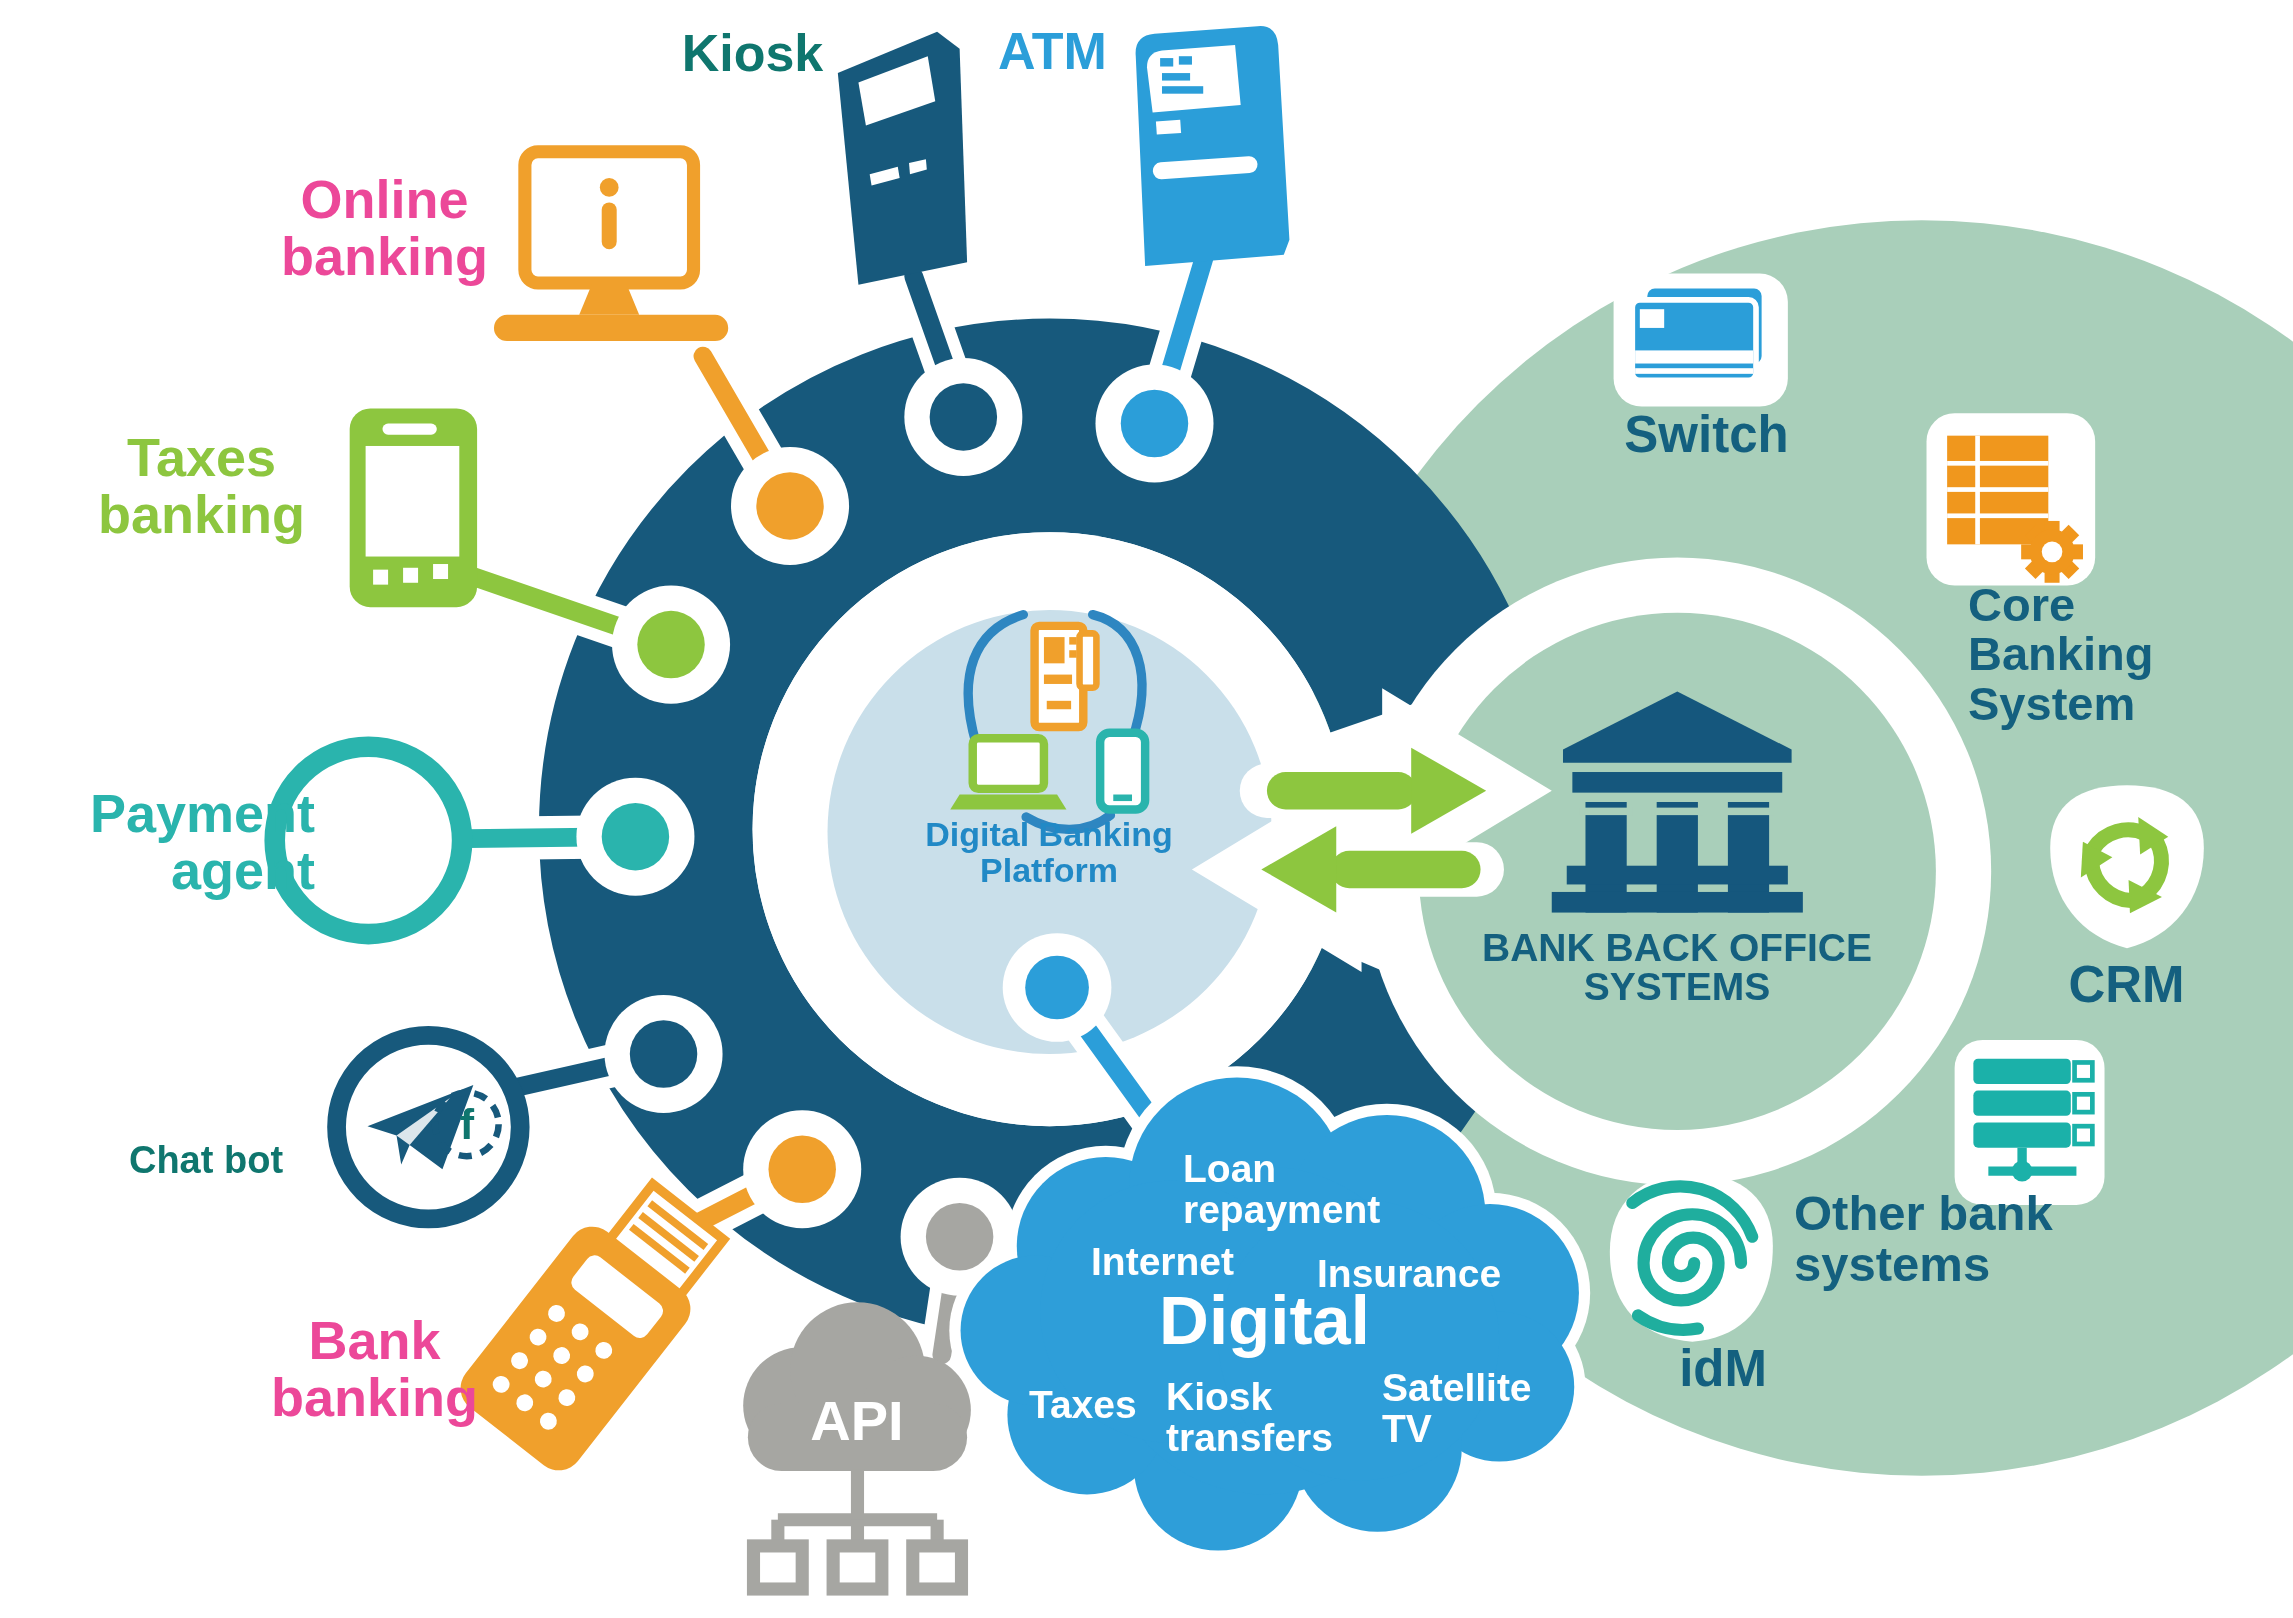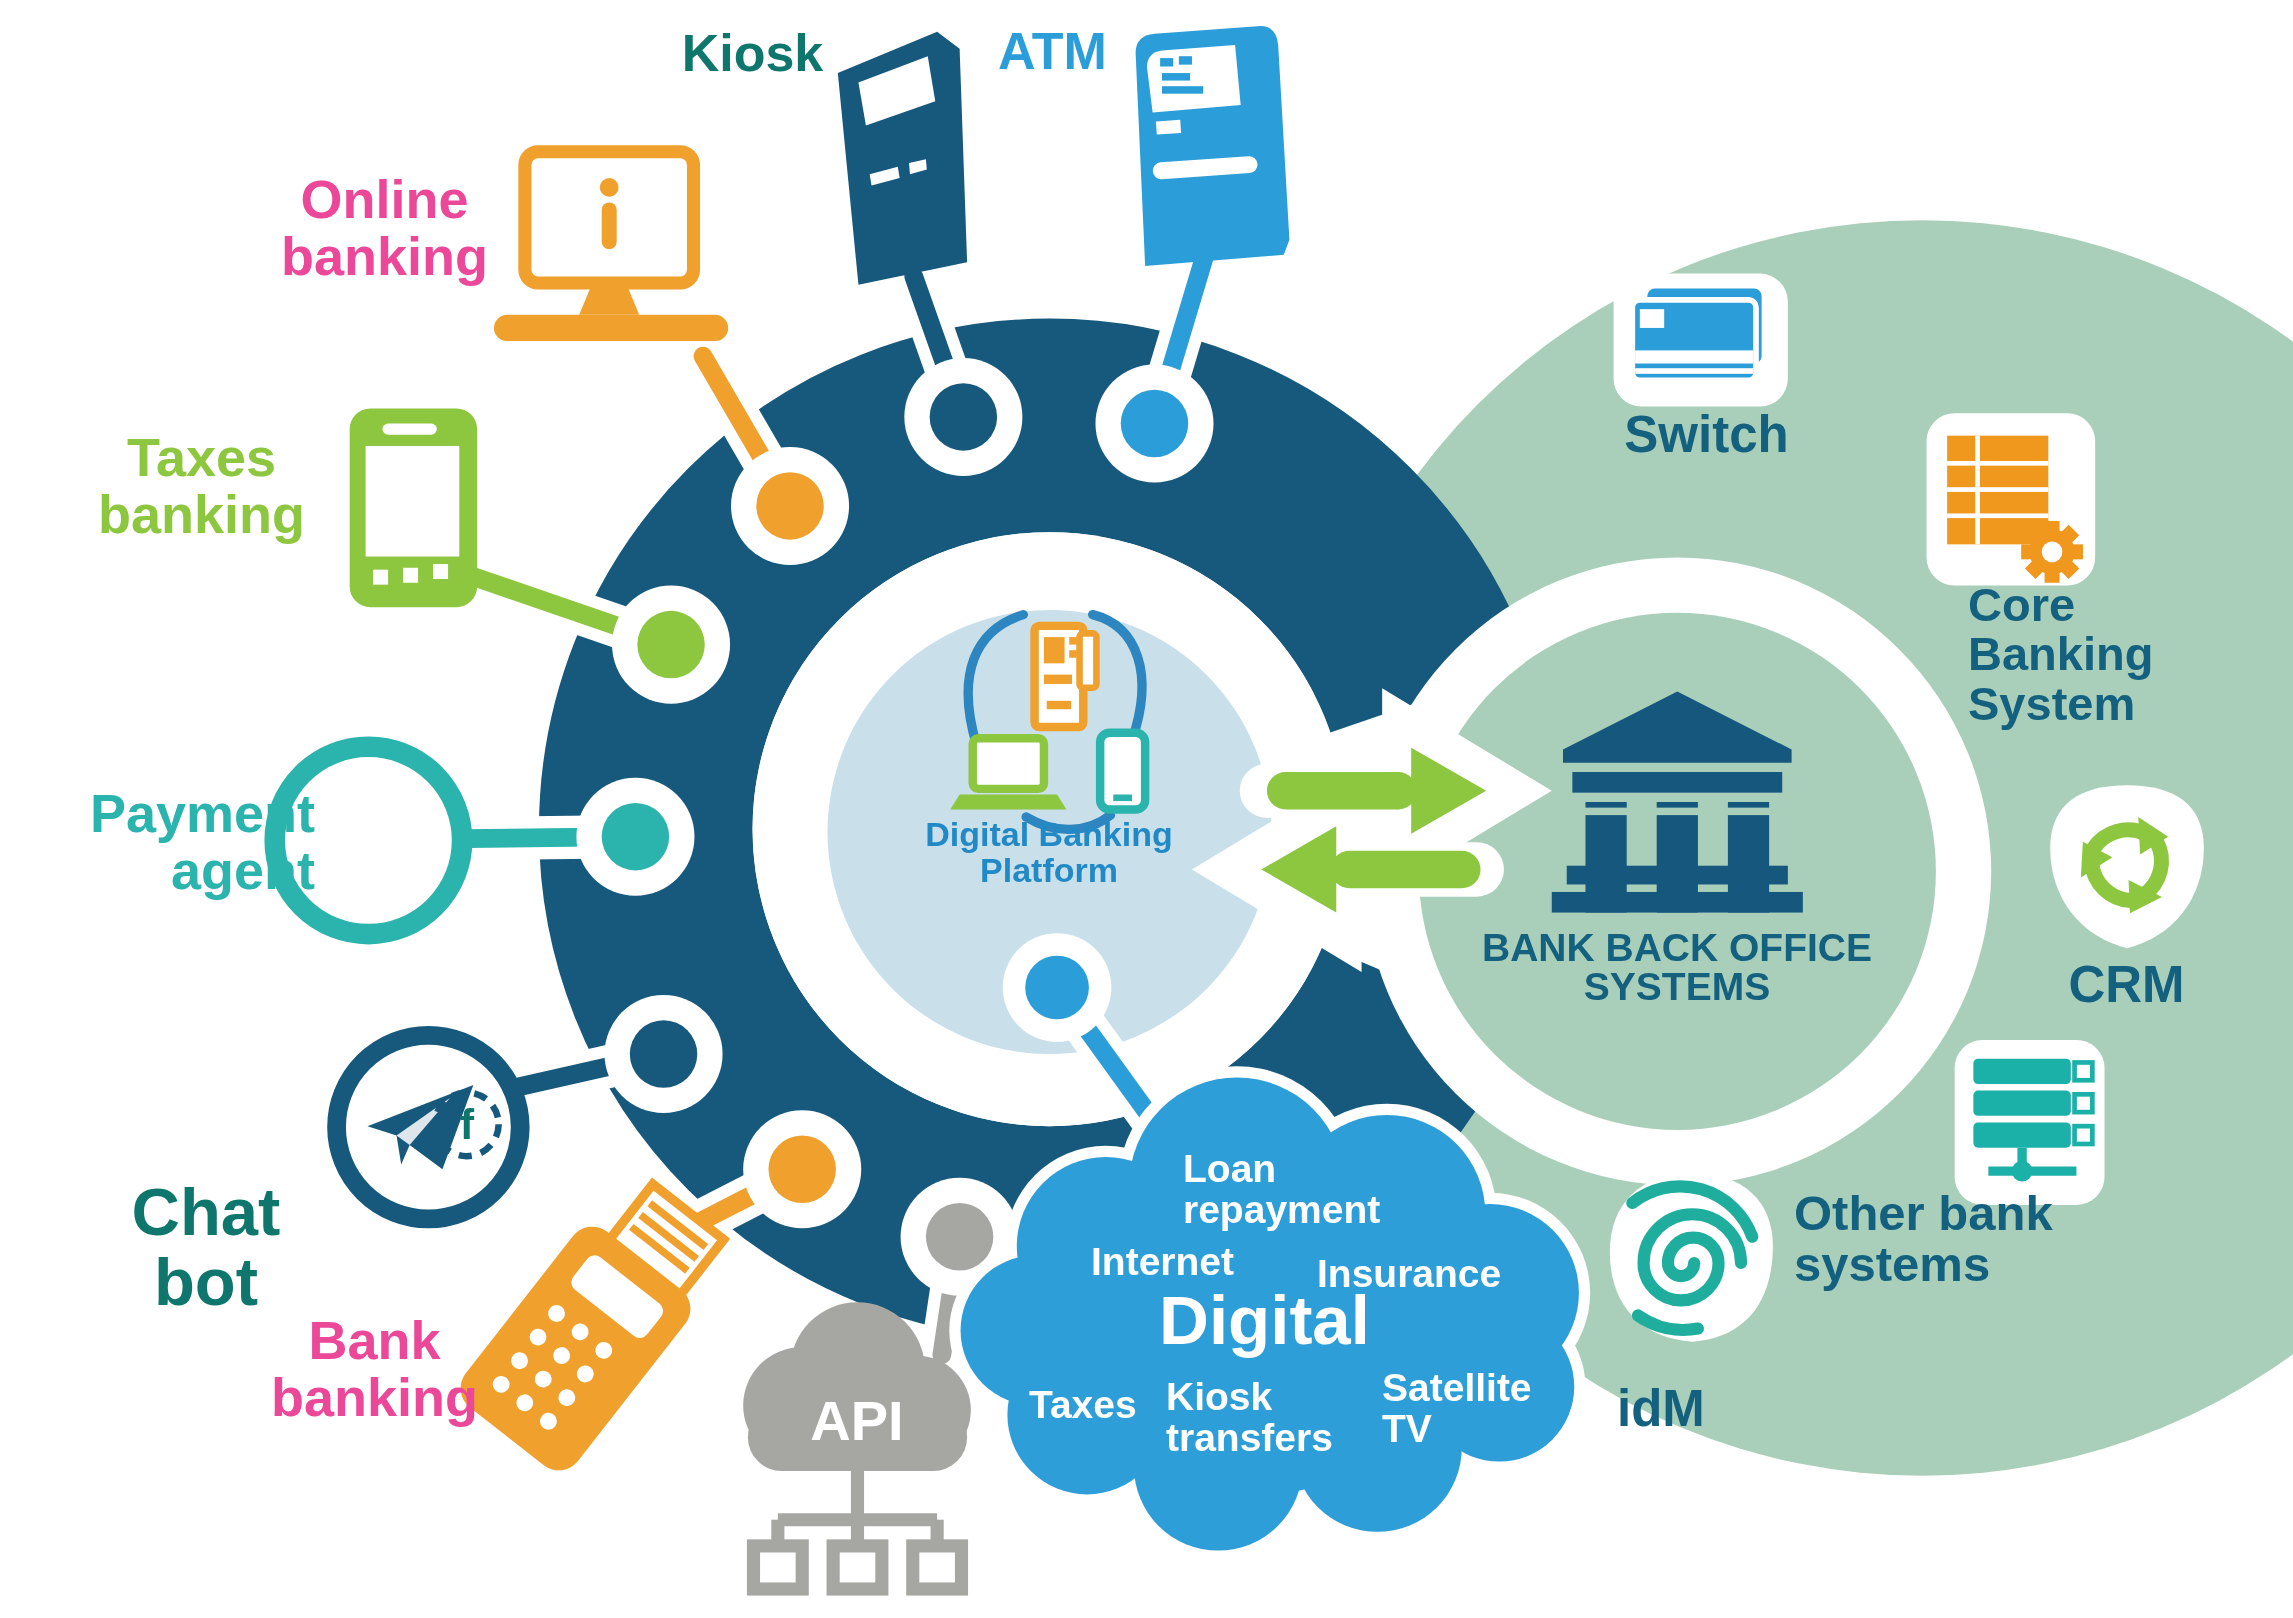--- a/index.html
+++ b/index.html
@@ -347,33 +347,33 @@
       <path d="M1748,1404 A84,84 0 0 0 1812,1418"></path>
     </g>
   </g>
 </svg>
 
 <div class="lbl c-dark" style="left:659px;top:26px;width:187px;text-align:center;font-size:52px;">Kiosk</div>
 <div class="lbl c-blue" style="left:959px;top:24px;width:187px;text-align:center;font-size:52px;">ATM</div>
 <div class="lbl c-orange" style="left:244px;top:171px;width:281px;text-align:center;font-size:54px;">Online banking</div>
 <div class="lbl c-green" style="left:61px;top:429px;width:281px;text-align:center;font-size:54px;">Taxes banking</div>
 <div class="lbl c-teal" style="left:0px;top:785px;width:315px;text-align:right;font-size:54px;">Payment agent</div>
-<div class="lbl c-dark" style="left:75px;top:1141px;width:262px;text-align:center;font-size:67px;margin-top:36px;">Chat bot</div>
+<div class="lbl c-dark" style="left:75px;top:1141px;width:262px;text-align:center;font-size:38px;">Chat bot</div>
 <div class="lbl c-dark" style="left:453px;top:1102px;width:28px;text-align:center;font-size:43px;">f</div>
 <div class="lbl c-orange" style="left:262px;top:1312px;width:225px;text-align:center;font-size:54px;">Bank banking</div>
 <div class="lbl c-white" style="left:740px;top:1392px;width:234px;text-align:center;font-size:56px;">API</div>
 
 <div class="lbl c-back" style="left:1480px;top:928px;width:394px;text-align:center;font-size:39px;line-height:1.0;">BANK BACK OFFICE SYSTEMS</div>
 
 <div class="lbl c-plat" style="left:904px;top:817px;width:290px;text-align:center;font-size:34px;">Digital Banking Platform</div>
 <div class="lbl c-back" style="left:1613px;top:408px;width:187px;text-align:center;font-size:51px;">Switch</div>
 <div class="lbl c-back" style="left:1968px;top:580px;width:234px;text-align:left;font-size:47px;">Core Banking System</div>
 <div class="lbl c-back" style="left:2033px;top:958px;width:187px;text-align:center;font-size:51px;">CRM</div>
 <div class="lbl c-back" style="left:1794px;top:1188px;width:309px;text-align:left;font-size:49px;">Other bank systems</div>
-<div class="lbl c-back" style="left:1617px;top:1342px;width:150px;text-align:left;font-size:51px;margin-top:40px;">idM</div>
+<div class="lbl c-back" style="left:1617px;top:1342px;width:150px;text-align:right;font-size:51px;">idM</div>
 
 <div class="lbl c-white" style="left:1183px;top:1149px;width:187px;text-align:left;font-size:39px;">Loan repayment</div>
 <div class="lbl c-white" style="left:1091px;top:1242px;width:159px;text-align:left;font-size:39px;">Internet</div>
 <div class="lbl c-white" style="left:1317px;top:1254px;width:187px;text-align:left;font-size:39px;">Insurance</div>
 <div class="lbl c-white" style="left:1077px;top:1285px;width:375px;text-align:center;font-size:69px;">Digital</div>
 <div class="lbl c-white" style="left:1029px;top:1385px;width:122px;text-align:left;font-size:39px;">Taxes</div>
 <div class="lbl c-white" style="left:1166px;top:1377px;width:169px;text-align:left;font-size:39px;">Kiosk transfers</div>
 <div class="lbl c-white" style="left:1382px;top:1368px;width:159px;text-align:left;font-size:39px;">Satellite TV</div>
 
 </div>

